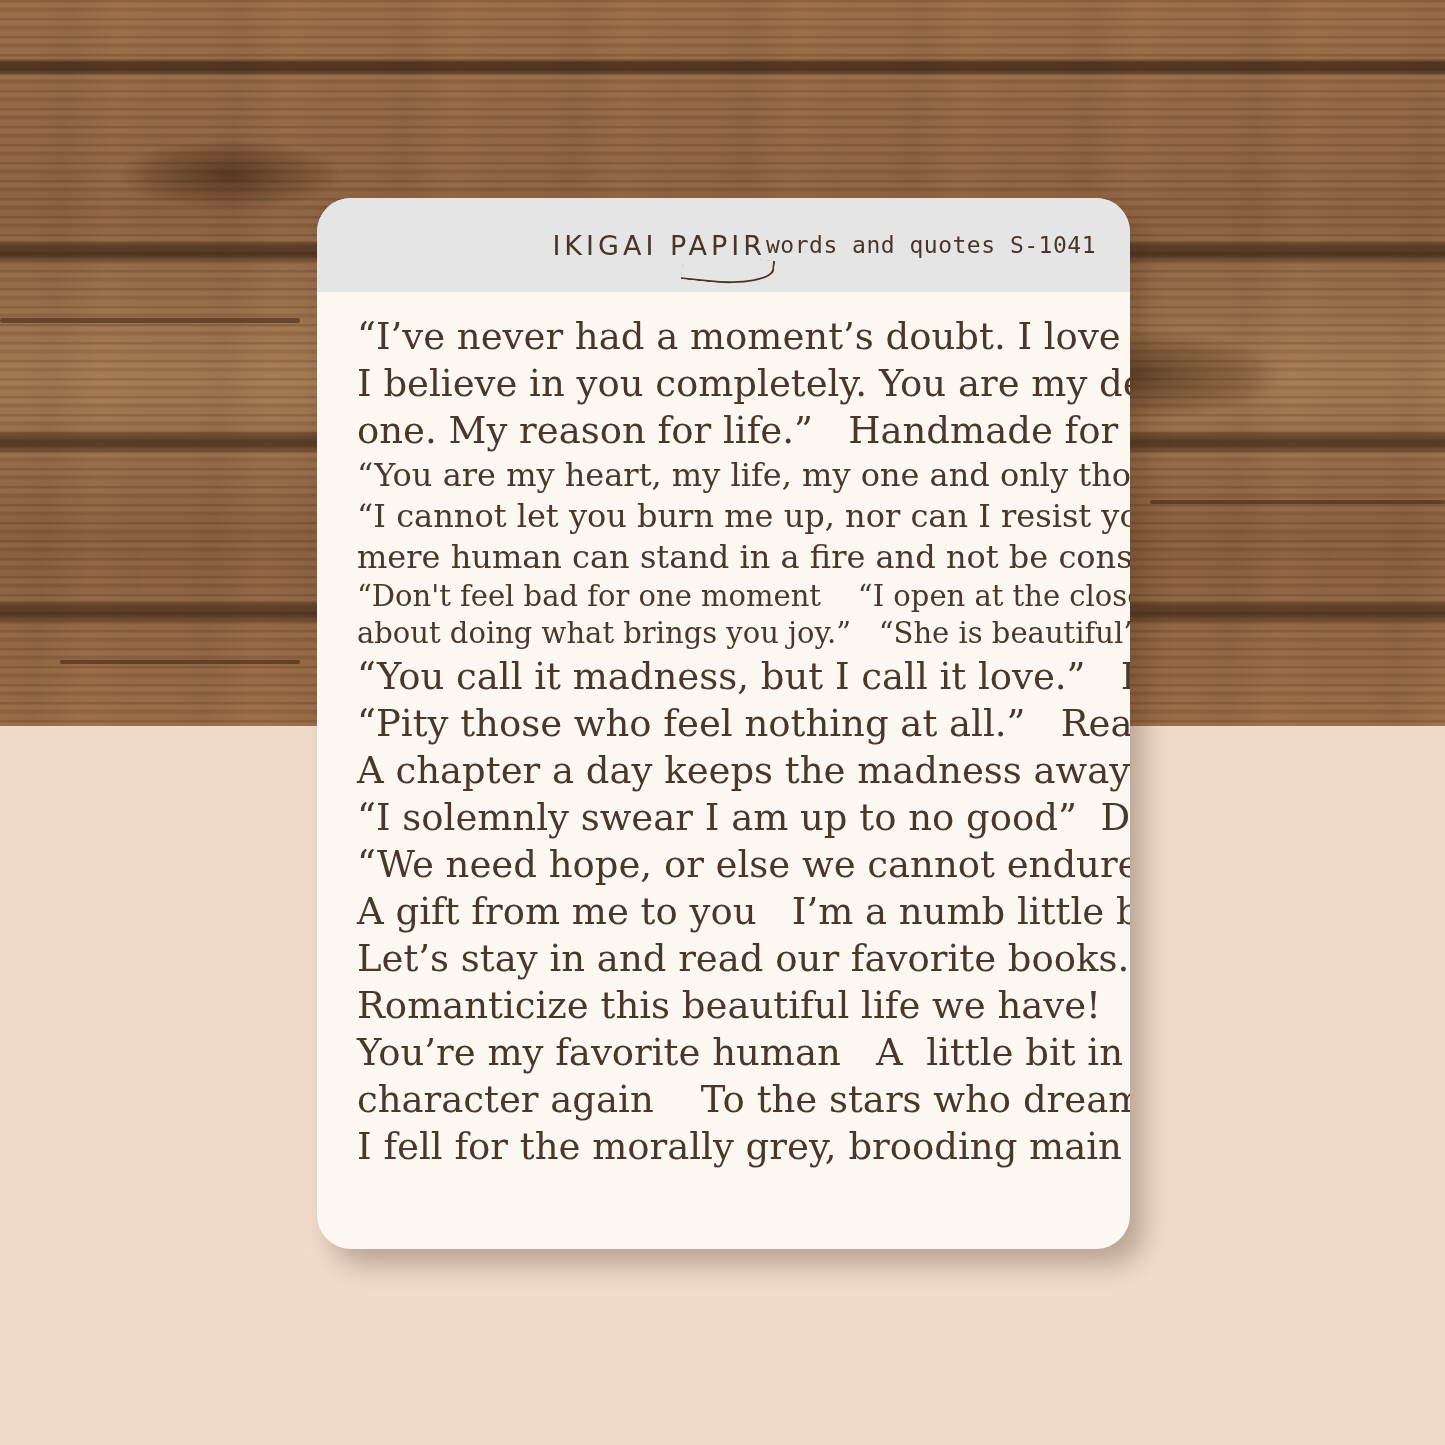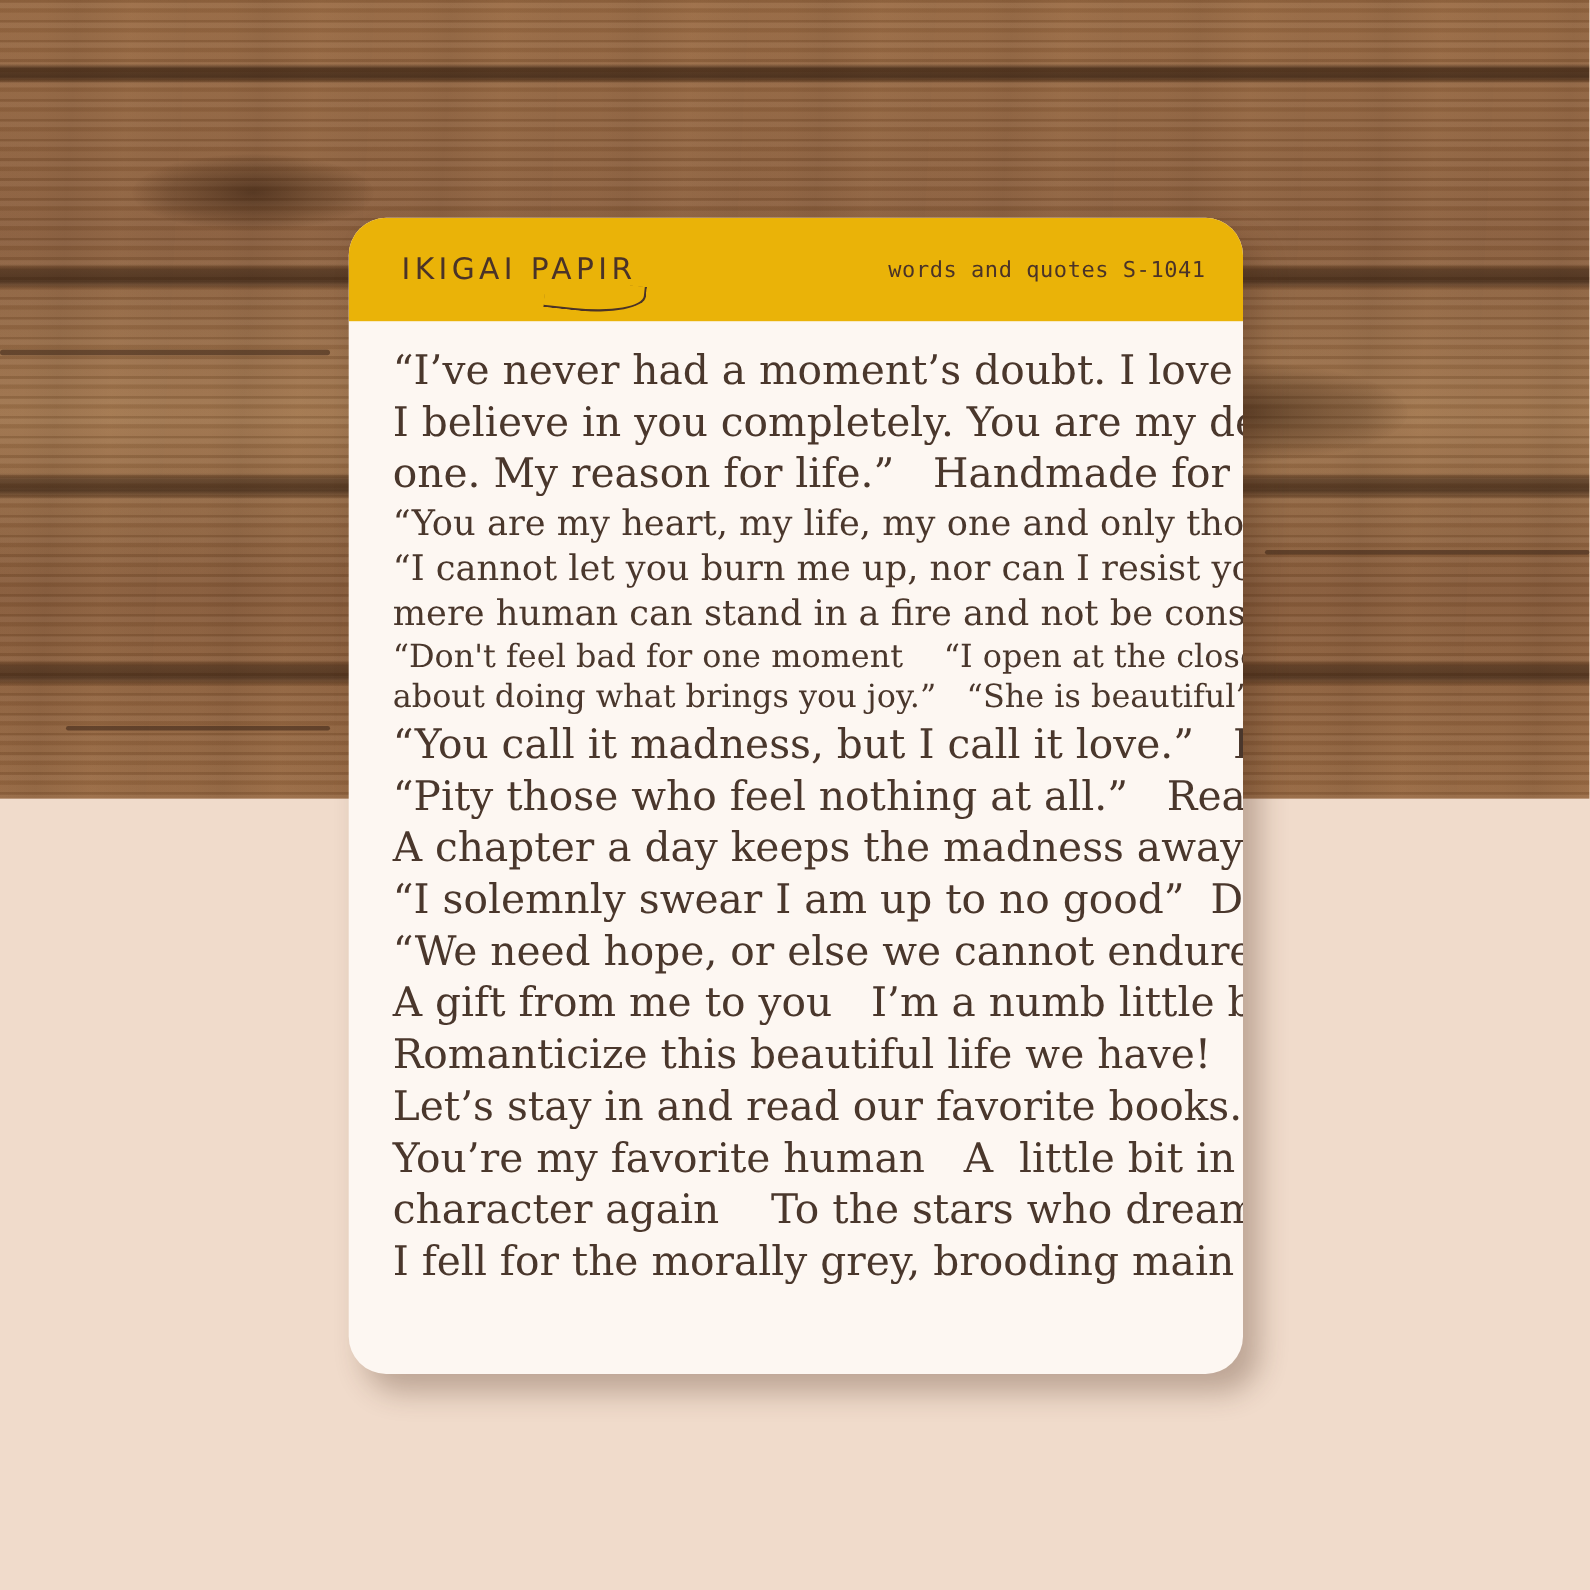--- a/index.html
+++ b/index.html
@@ -87,24 +87,24 @@
     width: 813px;
     height: 1051px;
     background: #fdf7f2;
     border-radius: 34px;
     box-shadow: 14px 16px 26px rgba(70,40,22,0.30);
     overflow: hidden;
   }
   .card-header {
     position: relative;
     height: 94px;
-    background: #eab308;
+    background: #e5e5e5;
     display: flex;
     align-items: center;
-    justify-content: space-between;
+    justify-content: flex-end;
     padding: 0 34px 0 48px;
     box-sizing: border-box;
   }
   .brand {
     position: relative;
     font-family: "DejaVu Sans", sans-serif;
     font-size: 27px;
     letter-spacing: 4px;
     color: #4a3328;
     font-weight: 500;
@@ -115,21 +115,21 @@
     top: 26px;
     width: 90px;
     height: 26px;
     border-bottom: 2.5px solid #4a3328;
     border-right: 2.5px solid #4a3328;
     border-radius: 0 0 70% 0;
     transform: rotate(6deg);
   }
   .sheet-code {
     font-family: "DejaVu Sans Mono", monospace;
-    font-size: 20px;
+    font-size: 23px;
     letter-spacing: 0.5px;
     color: #4a3328;
   }
 
   .card-body {
     padding: 16px 40px 20px 40px;
     box-sizing: border-box;
   }
 
   .line {
@@ -180,21 +180,21 @@
         <div class="line md left">“I cannot let you burn me up, nor can I resist you. No</div>
         <div class="line md left">mere human can stand in a fire and not be consumed.”</div>
         <div class="line sm center">“Don't feel bad for one moment    “I open at the close”</div>
         <div class="line sm center">about doing what brings you joy.”   “She is beautiful”</div>
         <div class="line lg left">“You call it madness, but I call it love.”   I miss u</div>
         <div class="line lg center">“Pity those who feel nothing at all.”   Read more</div>
         <div class="line lg left">A chapter a day keeps the madness away  Hello</div>
         <div class="line lg left">“I solemnly swear I am up to no good”  Dearest,</div>
         <div class="line lg left">“We need hope, or else we cannot endure.”</div>
         <div class="line lg left">A gift from me to you   I’m a numb little bug</div>
+        <div class="line lg left">Let’s stay in and read our favorite books.</div>
         <div class="line lg left">Romanticize this beautiful life we have!</div>
-        <div class="line lg left">Let’s stay in and read our favorite books.</div>
         <div class="line lg left">You’re my favorite human   A  little bit in love</div>
         <div class="line lg left">character again    To the stars who dream</div>
         <div class="line lg left">I fell for the morally grey, brooding main</div>
       </div>
 
   </div>
 </div>
 
 </body></html>

